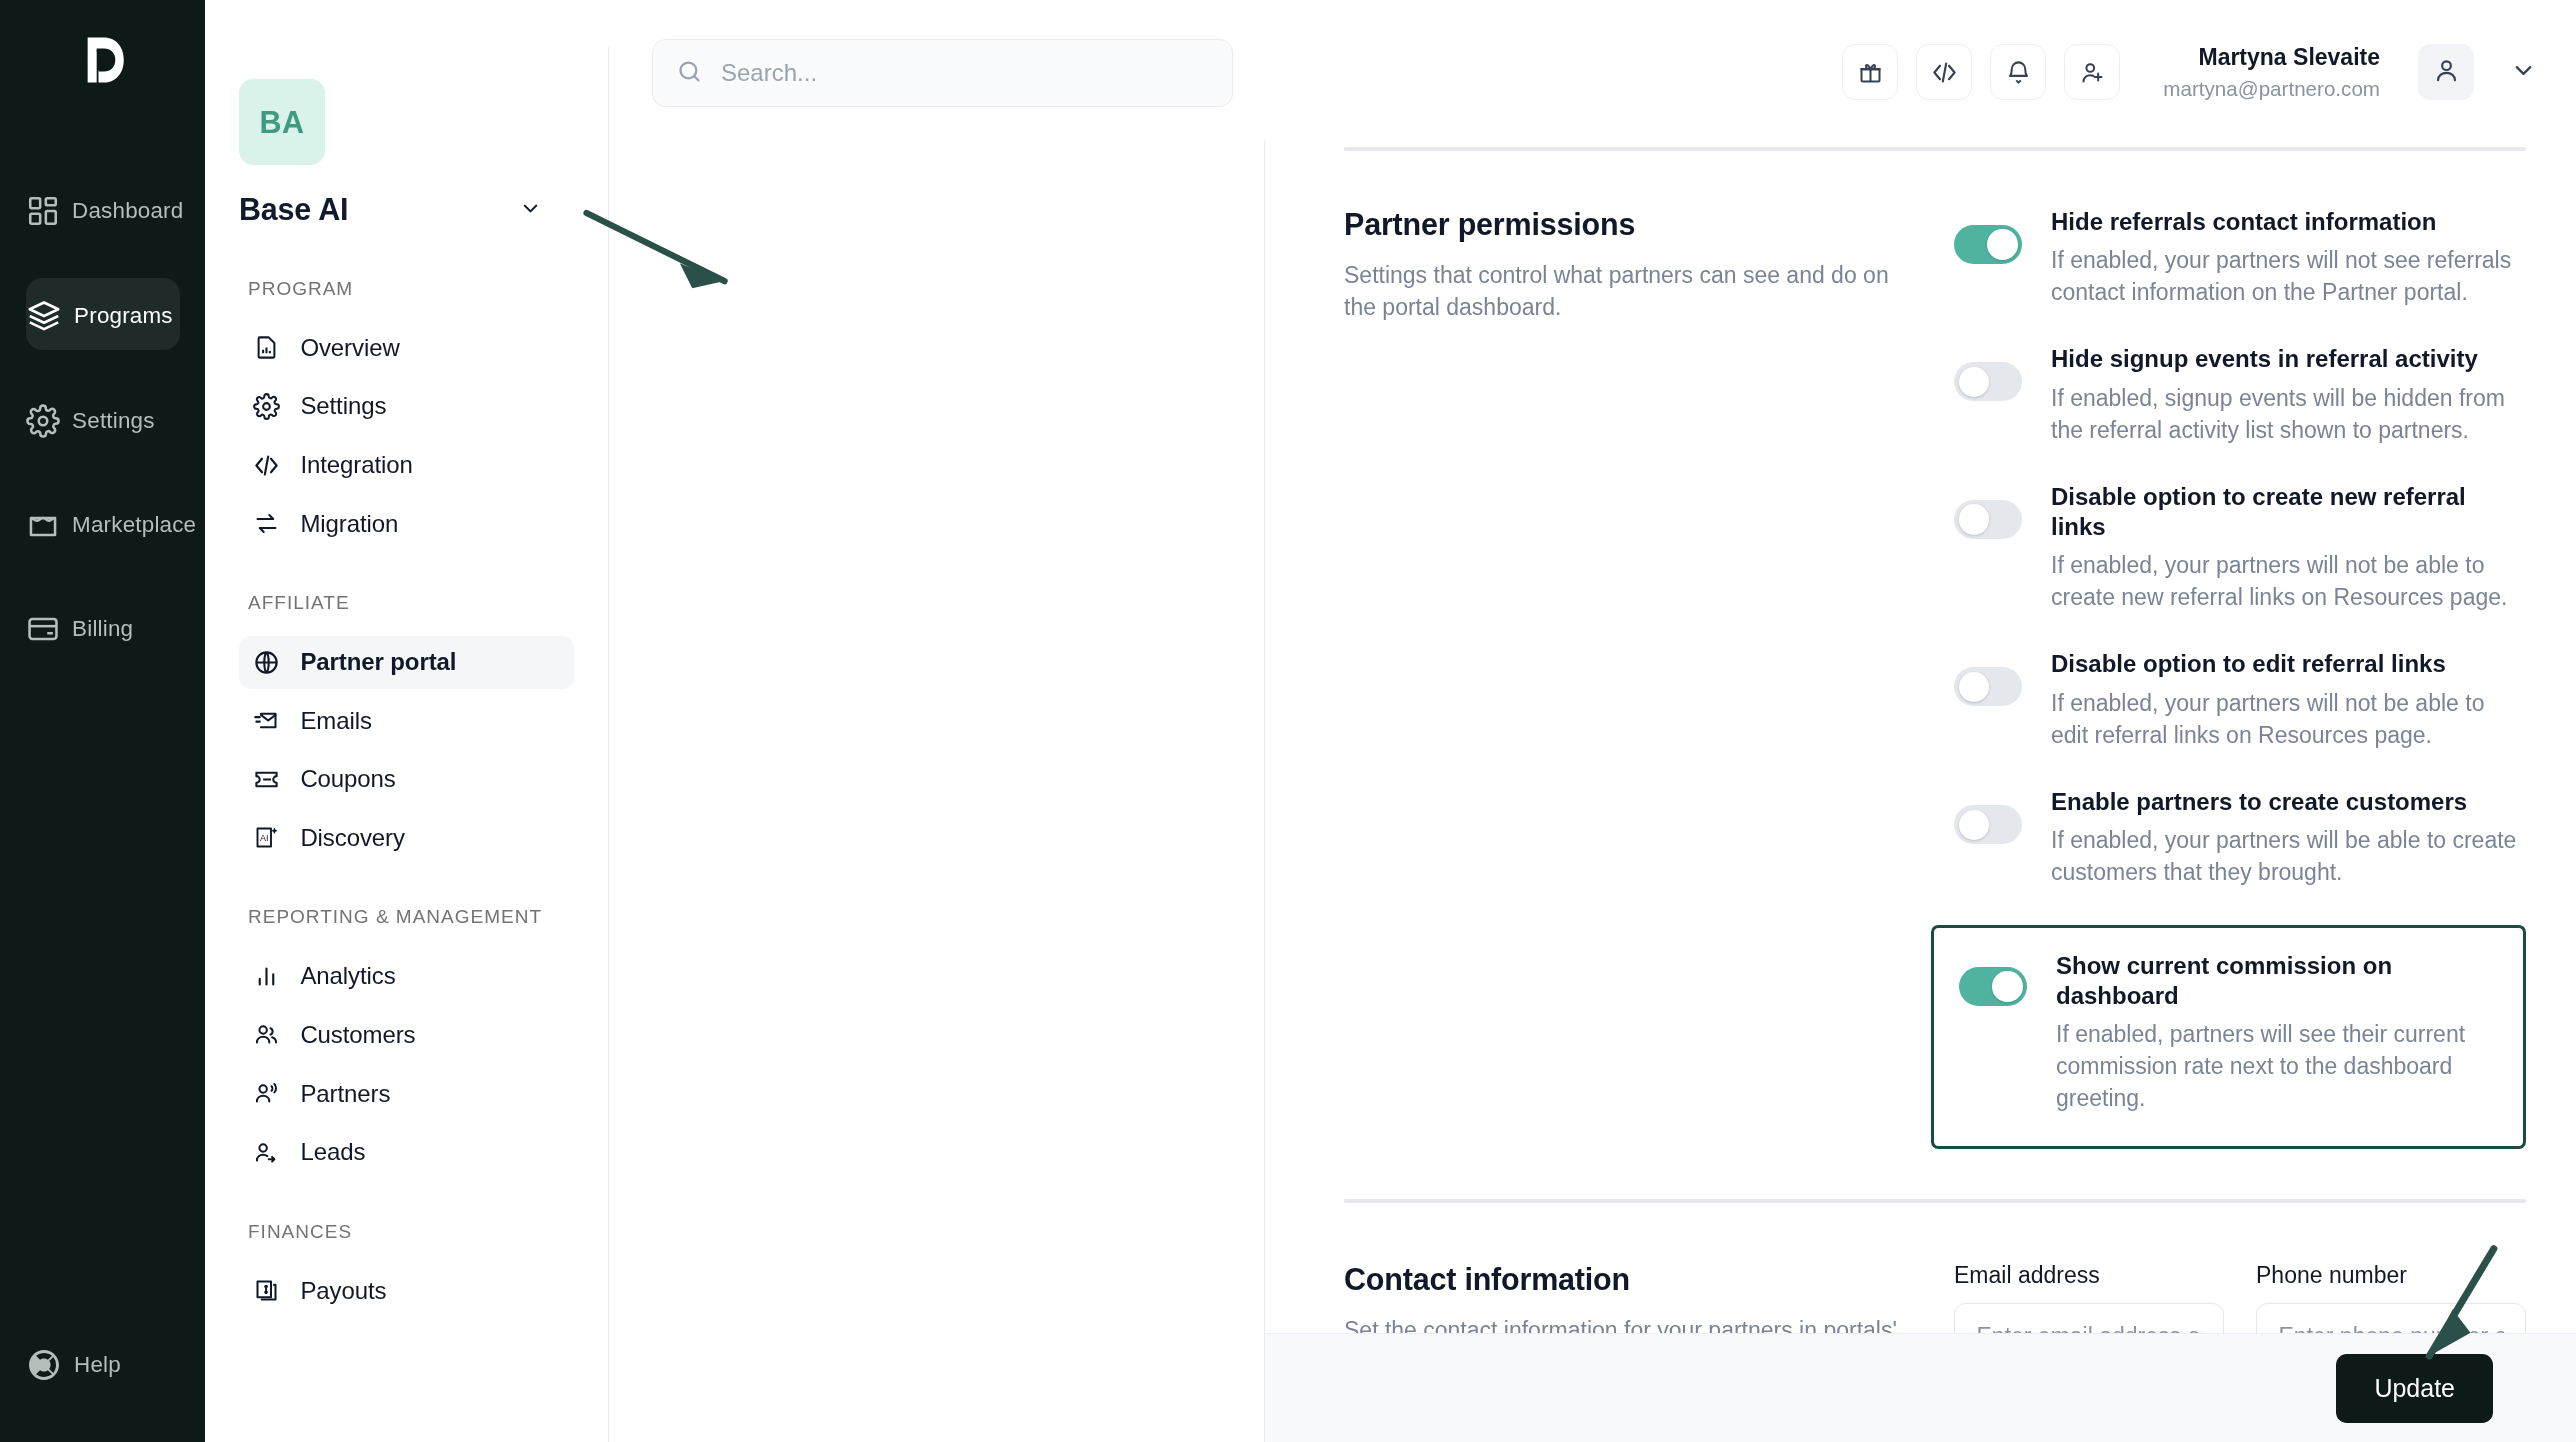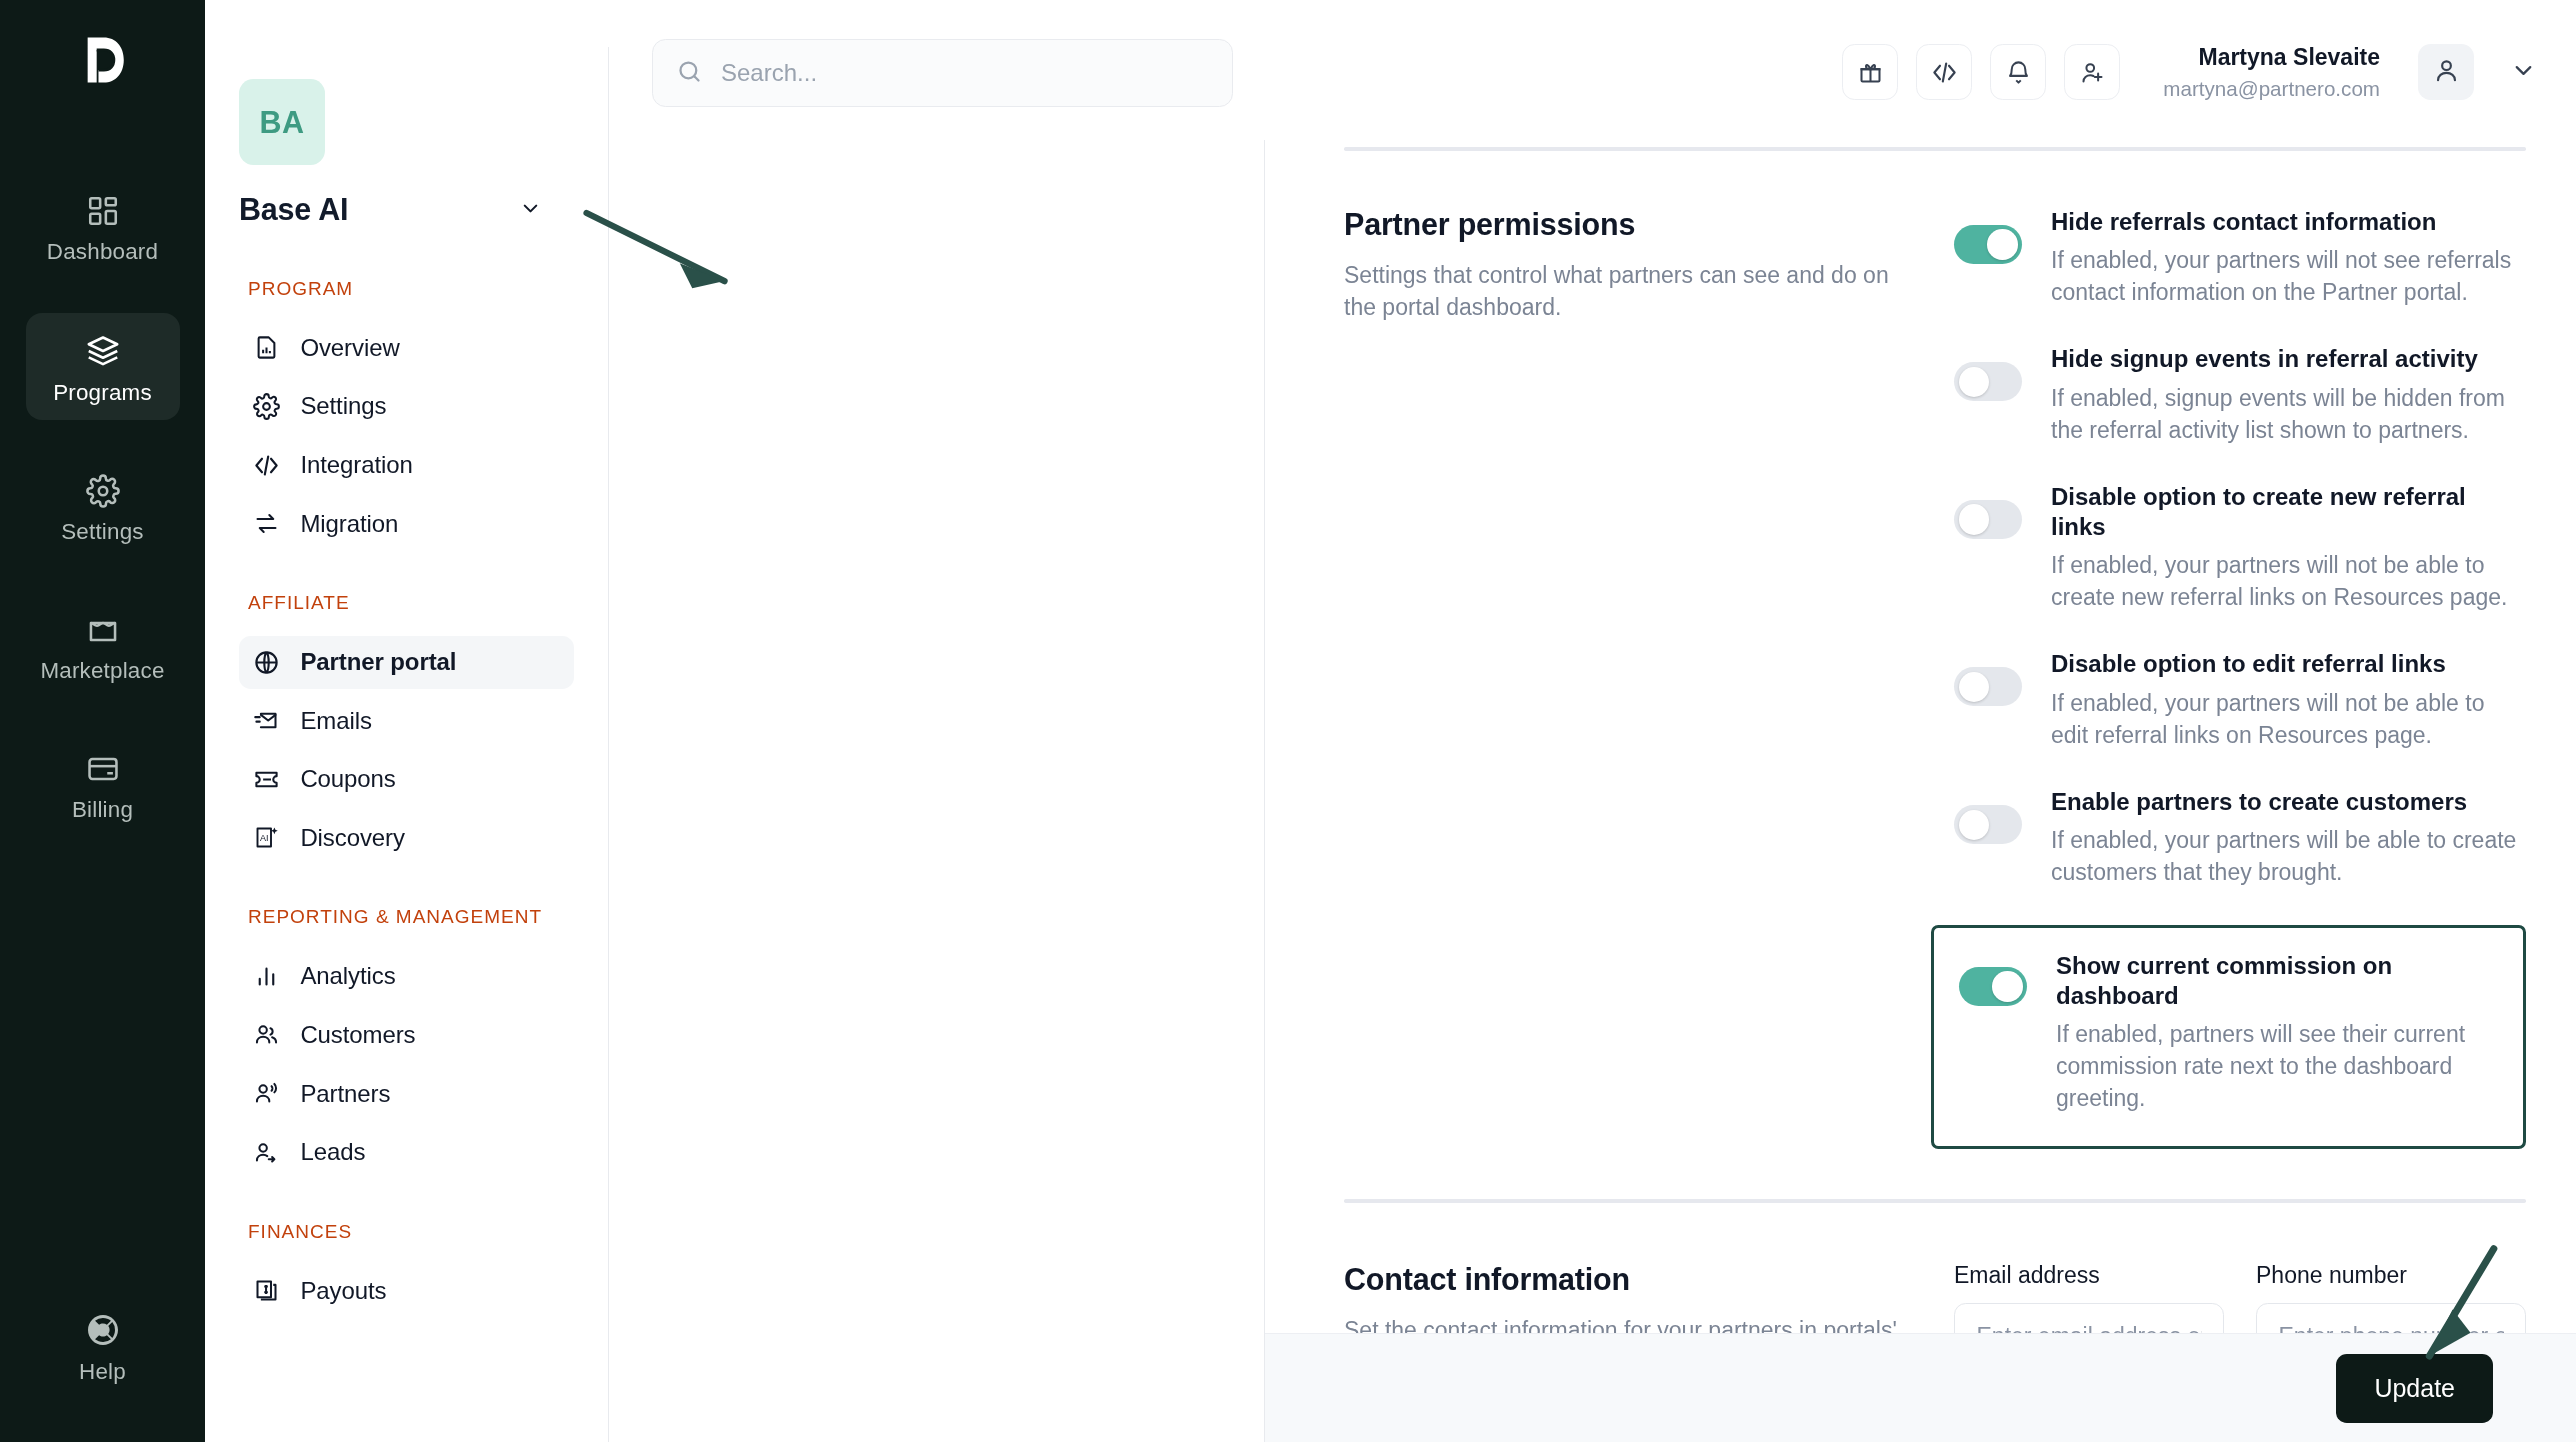--- a/index.html
+++ b/index.html
@@ -14,21 +14,21 @@
   
   .rail {
     width: 205px; flex: 0 0 205px; height: 1442px;
     background: #0D1A17;
     display: flex; flex-direction: column; align-items: center;
     position: relative;
   }
   .rail-logo { margin-top: 32px; margin-bottom: 83px; }
   .rail-item {
     width: 154px; padding: 20px 0 16px 0;
-    display: flex; flex-direction: column; align-items: center; gap: 12.6px;
+    display: flex; flex-direction: row; align-items: center; gap: 12.6px;
     border-radius: 16px; margin-bottom: 34px; cursor: pointer;
   }
   .rail-item.active { background: #1E2B28; }
   .rail-item svg { display: block; }
   .rail-label {
     color: #B4BEBB; font-size: 22.4px; letter-spacing: 0.2px; line-height: 1;
   }
   .rail-item.active .rail-label { color: #ffffff; }
   .rail-help { position: absolute; bottom: 43px; left: 0; right: 0; }
   .rail-help .rail-item { margin: 0 auto; }
@@ -46,21 +46,21 @@
     font-size: 30.5px; font-weight: 700; letter-spacing: 0.4px;
   }
   .prog-row {
     display: flex; align-items: center; justify-content: space-between;
     margin-top: 27px; padding-right: 32px; cursor: pointer;
   }
   .prog-name { font-size: 30.5px; font-weight: 700; color: #121B2B; letter-spacing: -0.2px; }
   .side-group { margin-top: 41px; }
   .side-group.first { margin-top: 50px; }
   .group-label {
-    font-size: 19px; color: #c2410c; letter-spacing: 1px;
+    font-size: 19px; color: #737373; letter-spacing: 1px;
     line-height: 1.28; margin-bottom: 20px; padding-left: 9px;
   }
   .side-item {
     display: flex; align-items: center; gap: 20px;
     padding: 12.6px 14.4px; border-radius: 11.7px; cursor: pointer;
     margin-bottom: 5.4px;
   }
   .side-item.active { background: #F4F6F8; }
   .side-item span.lbl { font-size: 24px; color: #111827; letter-spacing: -0.1px; }
   .side-item.active span.lbl { font-weight: 700; }

